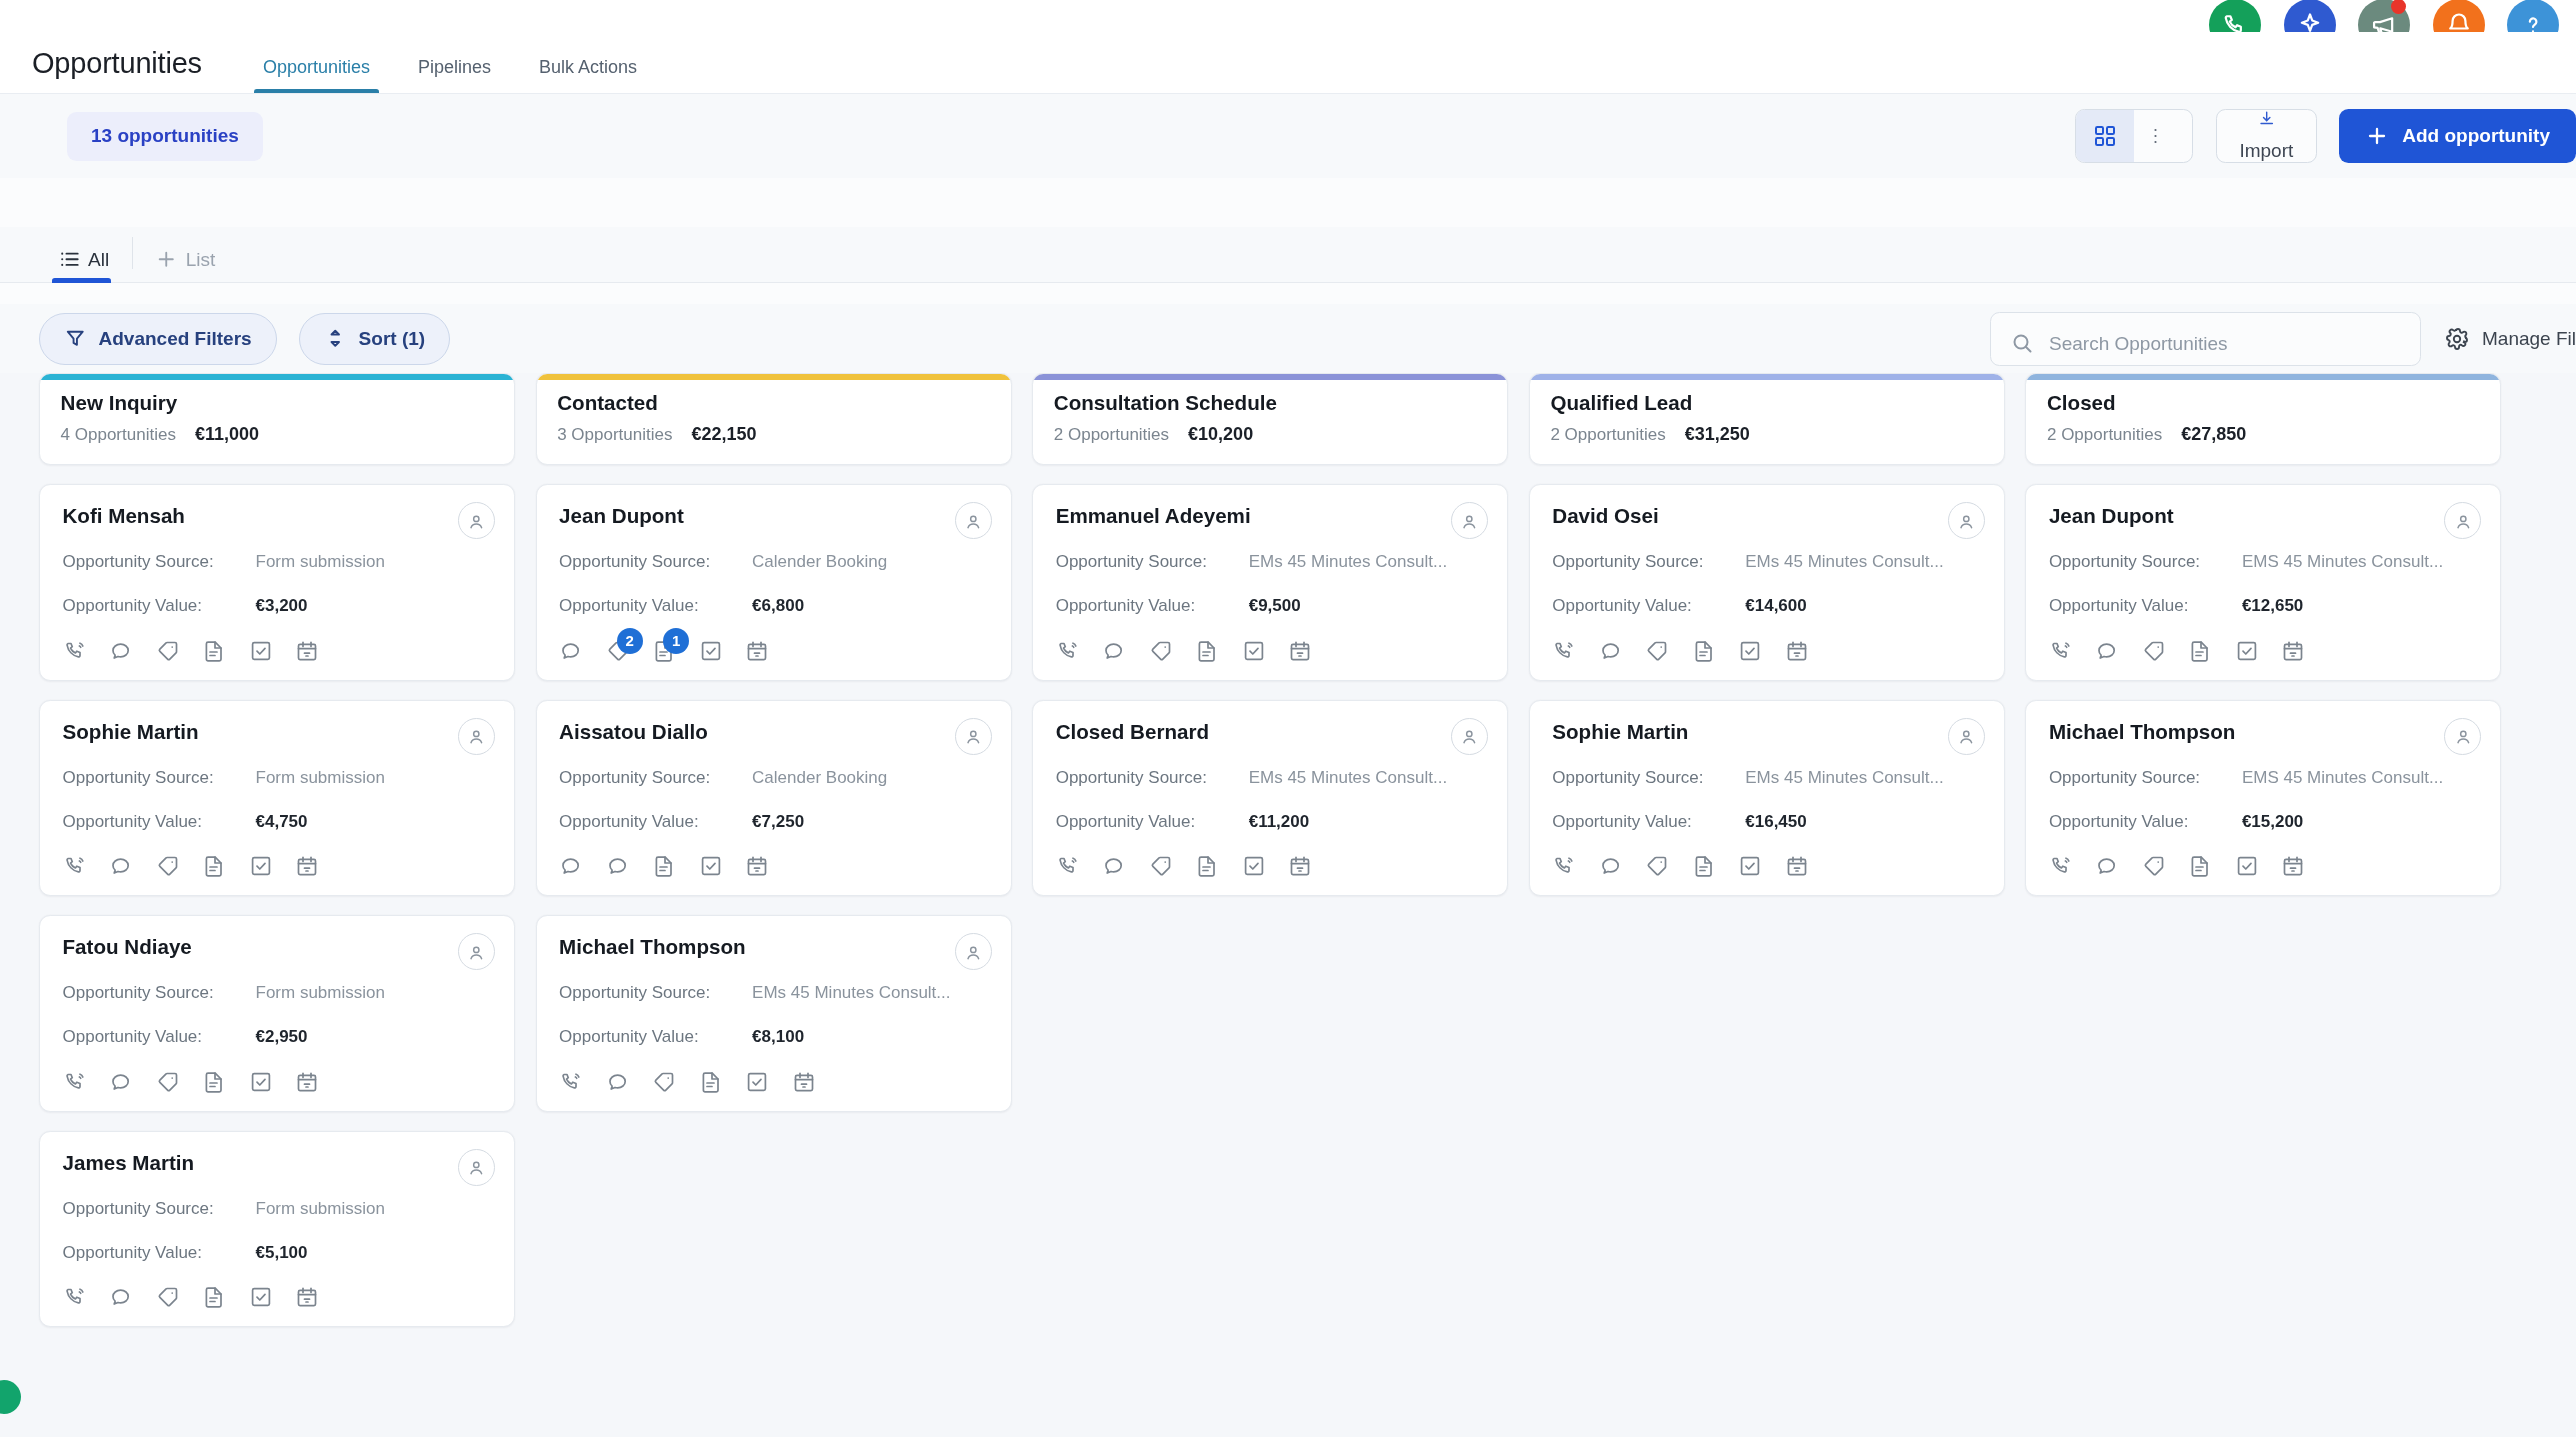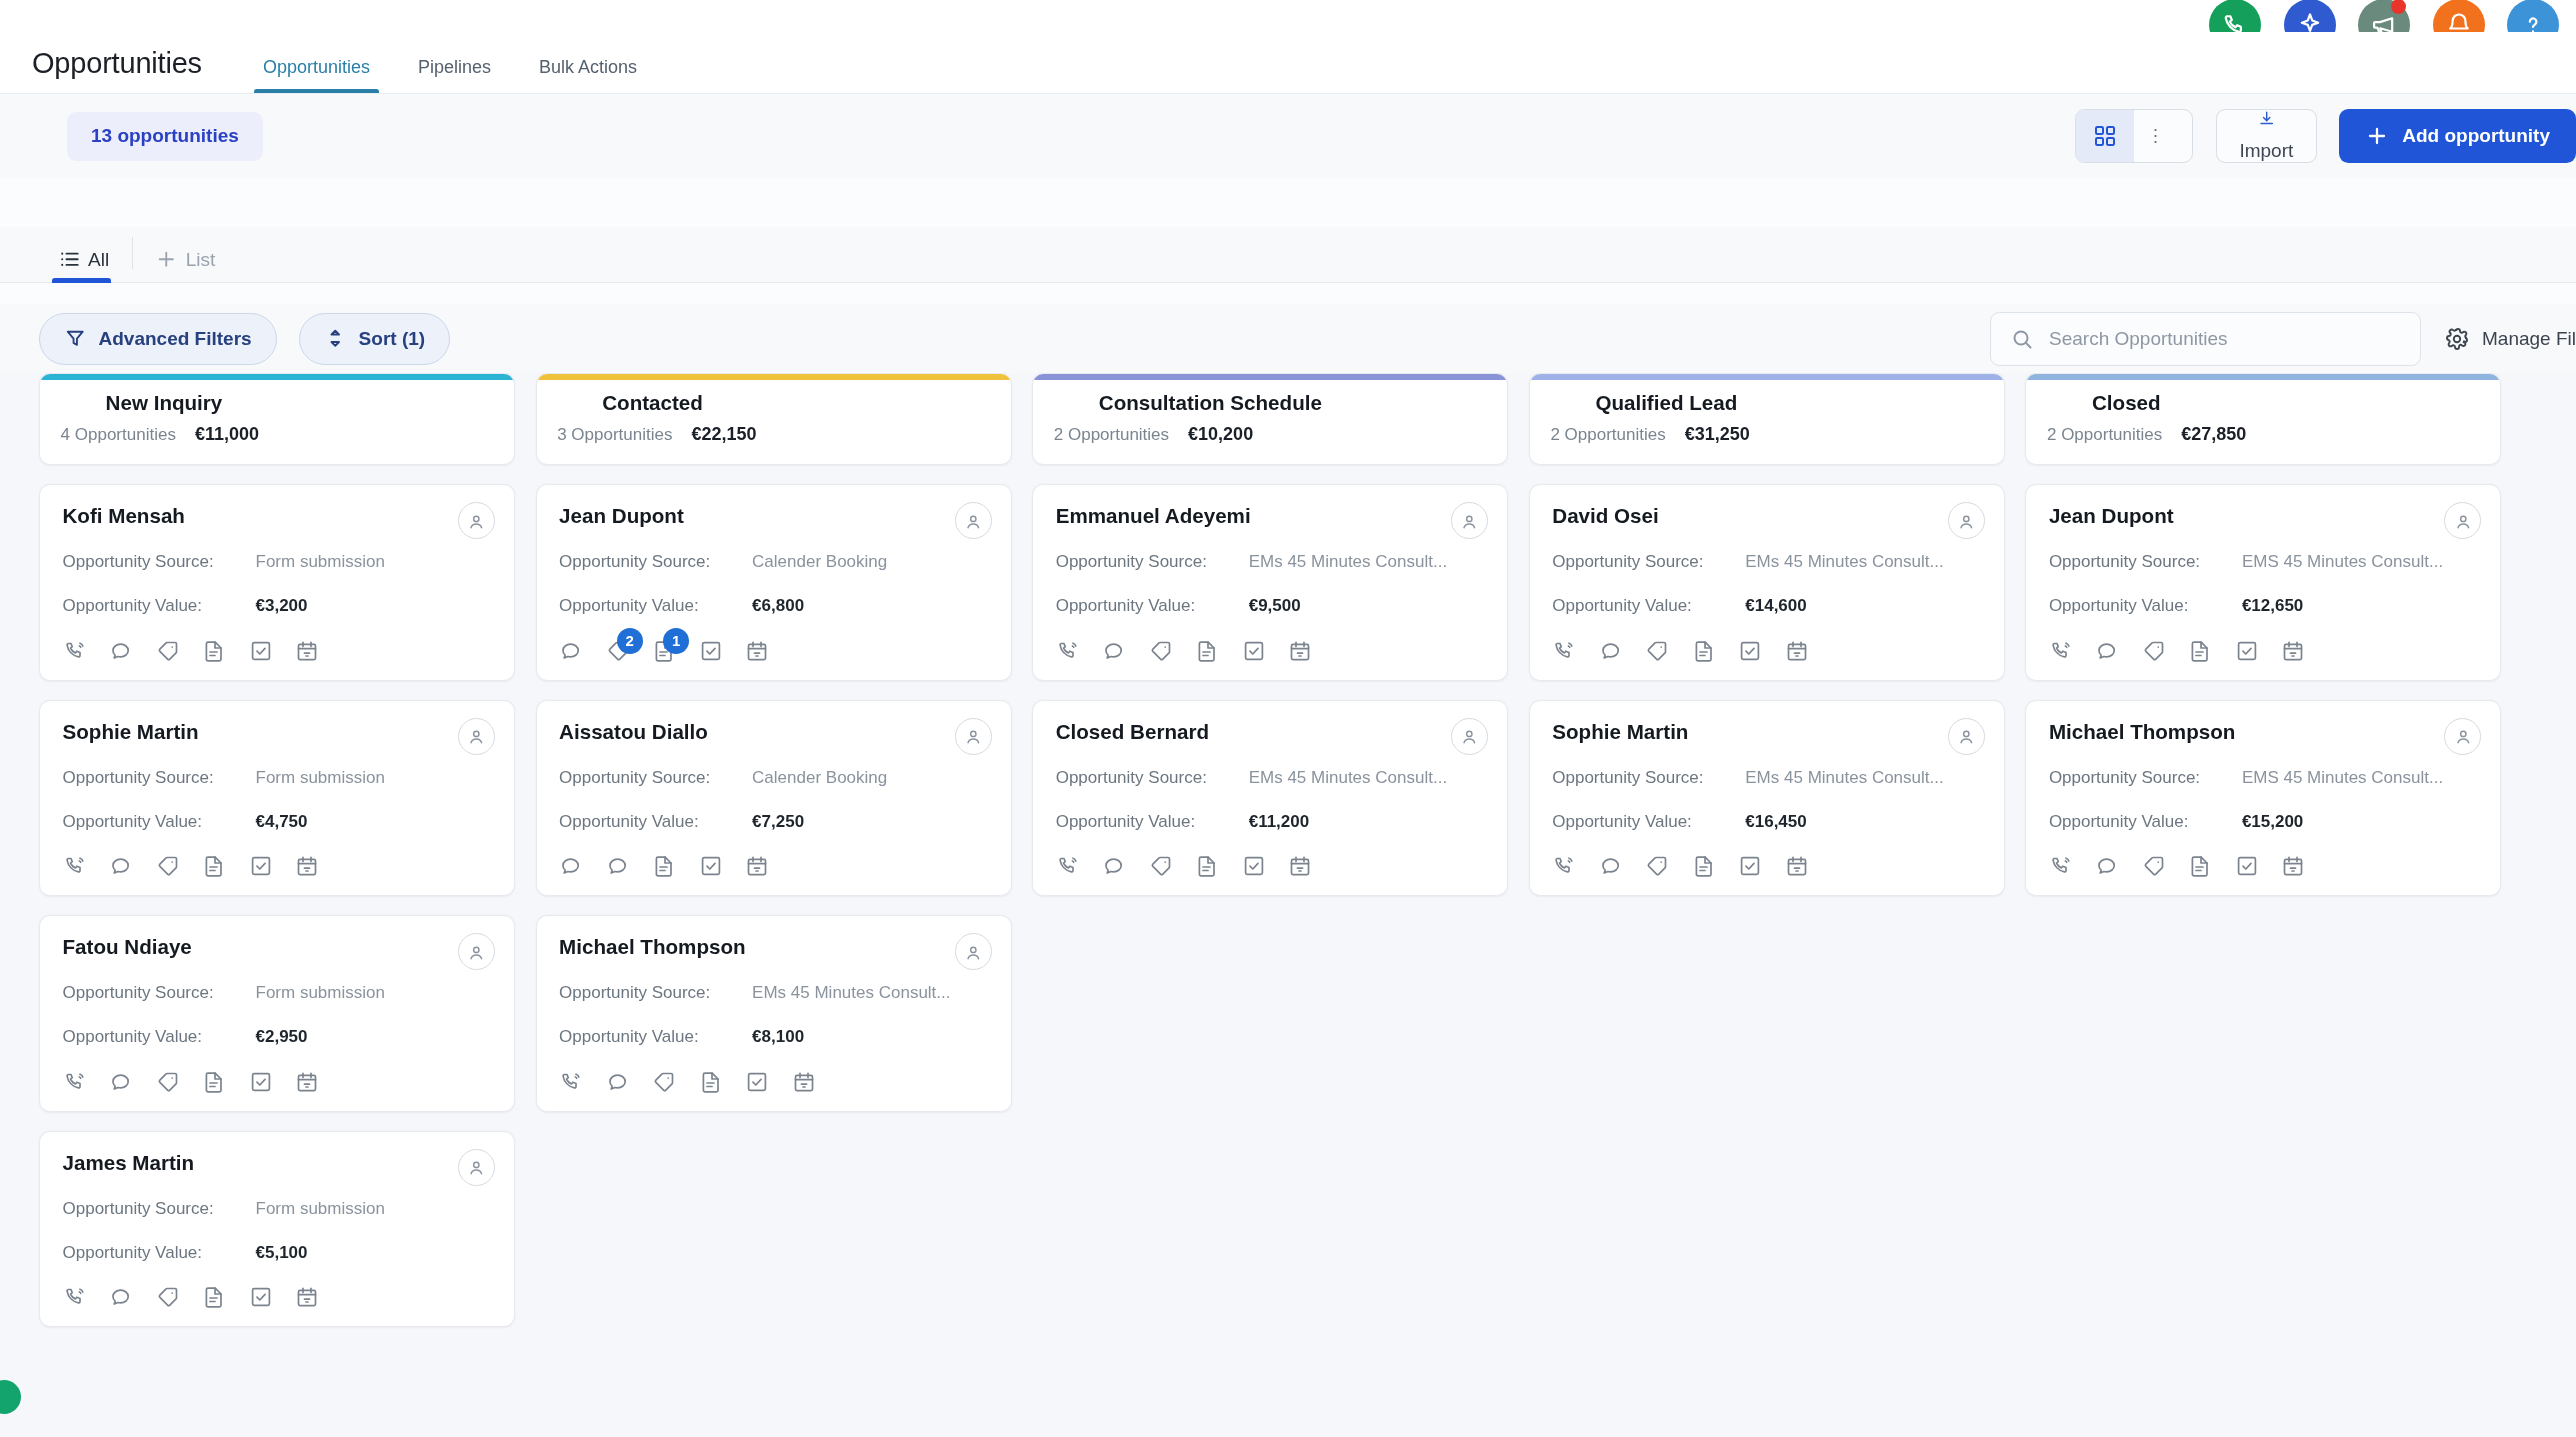--- a/index.html
+++ b/index.html
@@ -109,42 +109,42 @@
   .chip {
     height: 52px; padding: 0 24px; border-radius: 26px;
     border: 0.9px solid #ccd7ea; background: #edf1fa;
     display: flex; align-items: center; gap: 12px;
     font-size: 19px; color: #27417e; font-weight: bold;
   }
   .chip + .chip { margin-left: 22.5px; }
   .filter-right { margin-left: auto; display: flex; align-items: center; gap: 24px; }
   .search-box {
     width: 431px; height: 54px; border: 0.9px solid #dce2e9; border-radius: 9.4px;
-    background: #fbfcfd; display: flex; align-items: center; gap: 15px; padding: 16px 19px;
+    background: #fbfcfd; display: flex; align-items: flex-end; gap: 15px; padding: 10px 19px;
   }
   .search-box span { font-size: 19px; color: #8e98a4; }
   .manage-filters {
     display: flex; align-items: center; gap: 13px; font-size: 19px; color: #3c444f;
     white-space: nowrap;
   }
 
   
   .board {
     position: absolute; top: 373px; left: 0; right: 0; bottom: 0;
     display: flex; gap: 20.6px; padding: 0 0 0 39px; overflow: hidden;
     background: #f5f7fa;
   }
   .col { width: 476px; flex: none; display: flex; flex-direction: column; gap: 19px; }
   .col-head {
     background: #fff; border: 0.9px solid #e6eaef; border-radius: 11.2px;
     padding: 17px 20.6px 19px 20.6px; position: relative; overflow: hidden;
     box-shadow: 0 0.9px 1.9px rgba(16,24,40,.05);
   }
   .col-accent { position: absolute; top: 0; left: 0; right: 0; height: 5.6px; }
-  .col-title { font-size: 20.6px; color: #151a21; font-weight: bold; margin-bottom: 9.4px; margin-left: 45px; }
+  .col-title { font-size: 20.6px; color: #151a21; font-weight: bold; margin-bottom: 9.4px; }
   .col-meta { display: flex; align-items: baseline; gap: 19px; }
   .col-meta .n { font-size: 17px; color: #7b858f; }
   .col-meta .v { font-size: 18px; color: #1b2028; font-weight: bold; }
 
   .cards { display: flex; flex-direction: column; gap: 19px; }
   .card {
     background: #fff; border: 0.9px solid #e6eaef; border-radius: 11.2px;
     padding: 19px 22.5px 17px 22.5px; position: relative;
     box-shadow: 0 0.9px 1.9px rgba(16,24,40,.05);
   }

